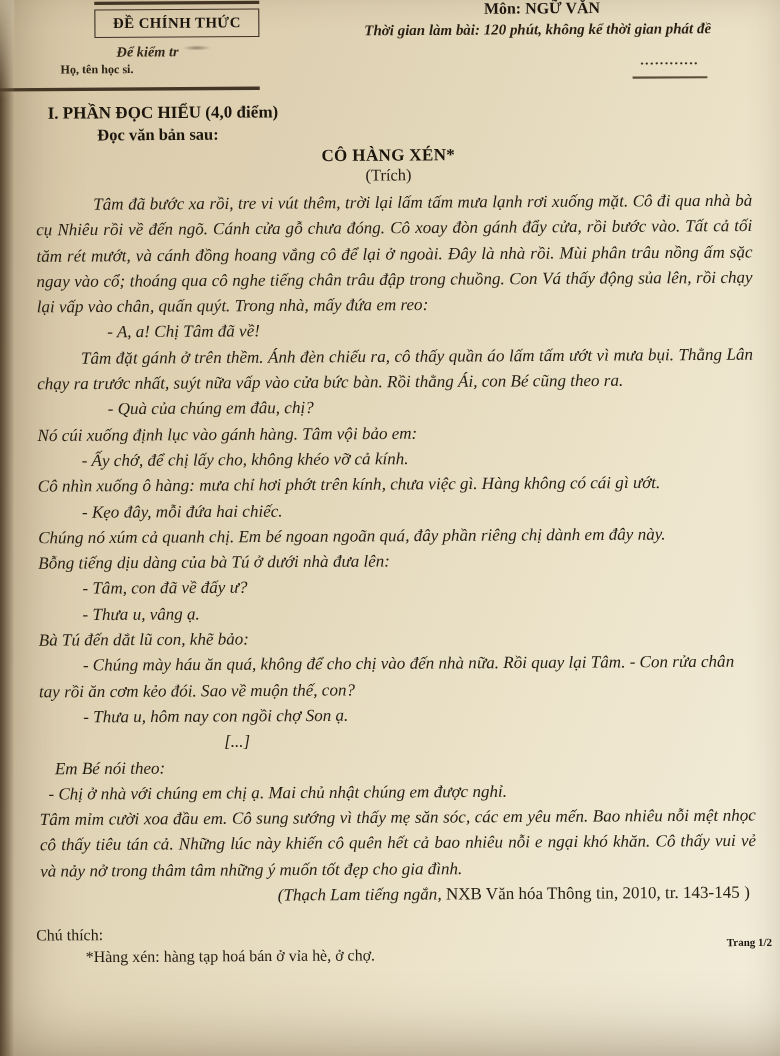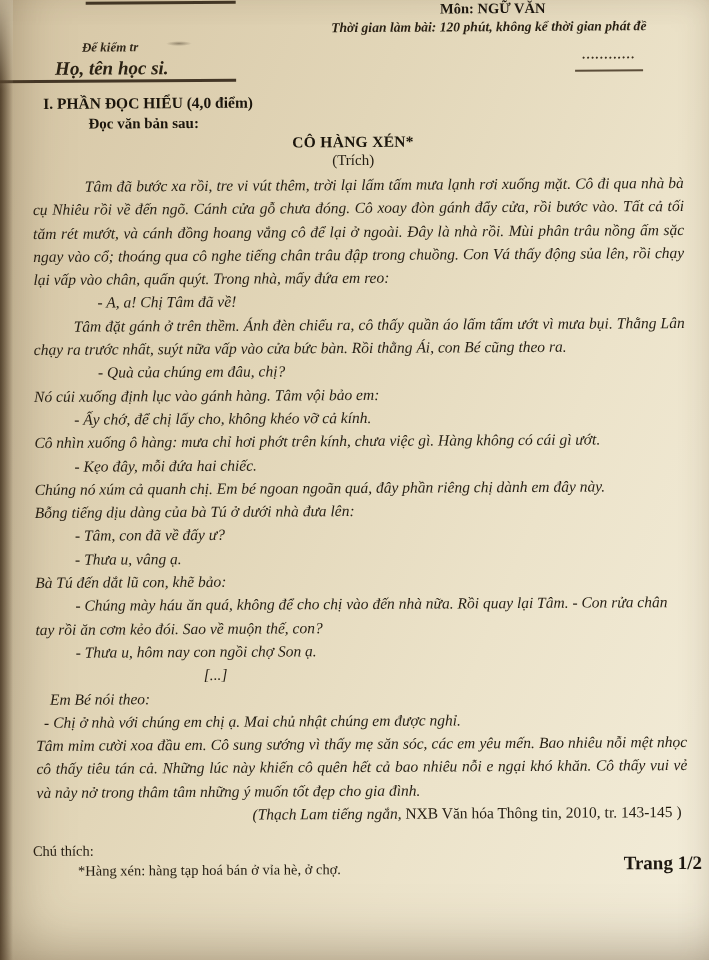--- a/index.html
+++ b/index.html
@@ -33,24 +33,24 @@
   
   .header{position:relative;height:88px;}
   .rule{position:absolute;background:#433626;}
   .rule-top{left:88px;top:0;width:150px;height:2.5px;}
   .badge-box{
     position:absolute;left:88px;top:7px;width:148px;height:24px;
     border:1.6px solid #3d3226;
     display:flex;align-items:center;justify-content:center;
     font-weight:bold;font-size:13.5px;letter-spacing:.4px;color:#1d1710;
   }
-  .frag{position:absolute;left:84px;top:38px;font-weight:bold;font-style:italic;font-size:13px;color:#32281a;}
+  .frag{position:absolute;left:108px;top:38px;font-weight:bold;font-style:italic;font-size:13px;color:#32281a;}
   .frag-smudge{position:absolute;left:168px;top:40px;width:26px;height:5px;
     background:radial-gradient(ellipse at center,rgba(60,48,32,.45),rgba(60,48,32,0) 70%);}
-  .name-label{position:absolute;left:57px;top:56px;font-weight:bold;font-style:italic;font-size:19px;color:#2b2214;}
+  .name-label{position:absolute;left:57px;top:56px;font-weight:bold;font-size:11px;color:#2b2214;}
   .rule-left-bottom{left:-12px;top:78px;width:250px;height:2.5px;}
   .subject{position:absolute;left:300px;top:1px;width:390px;text-align:center;font-weight:bold;font-size:14.5px;color:#1d1710;}
   .time{position:absolute;left:283px;top:20px;width:416px;text-align:center;font-weight:bold;font-style:italic;font-size:13.6px;color:#281f12;}
   .dots{position:absolute;left:584px;top:48px;font-size:13px;font-weight:bold;letter-spacing:1.2px;color:#3a2f1f;}
   .dots-rule{left:577px;top:71px;width:68px;height:2px;background:#5c4e3a;}
   
   .sec-heading{margin:5px 0 0 45px;font-weight:bold;font-size:15.5px;color:#1b150c;}
   .sec-instruction{margin:3px 0 0 90px;font-weight:bold;font-size:15px;color:#1b150c;}
   .passage-title{margin-top:2px;text-align:center;font-weight:bold;font-size:15.5px;letter-spacing:.3px;color:#1b150c;}
   .passage-subtitle{margin-top:1px;text-align:center;font-size:15px;color:#241d12;}
@@ -66,30 +66,33 @@
   .ind14{text-indent:14px;}
   .d64{text-indent:64px;text-align:left;}
   .d40{text-indent:40px;text-align:left;}
   .d8{text-indent:8px;text-align:left;}
   .ell{text-indent:168px;text-align:left;}
   .source-line{margin:0;text-align:right;padding-right:6px;font-style:italic;}
   .source-rest{font-style:normal;}
   
   .footnote{margin:16px 0 0 30px;font-style:normal;font-size:14.5px;color:#241d12;}
   .footnote .note{margin-left:45px;margin-top:3px;}
-  .page-num{position:absolute;right:10px;top:854px;font-weight:bold;font-size:19px;color:#1d1710;margin-left:38px;}
+  .page-num{position:absolute;right:10px;top:854px;font-weight:bold;font-size:10px;color:#1d1710;margin-left:38px;}
 </style>
 </head>
 <body>
 
 <div class="scan">
   <div class="content">
 
     <div class="header">
       <div class="rule rule-top"></div>
+      <div class="badge-box">
+        <span>ĐỀ CHÍNH THỨC</span>
+      </div>
       <div class="frag">Để kiểm tr</div>
       <div class="frag-smudge"></div>
       <div class="name-label">Họ, tên học si.</div>
       <div class="rule rule-left-bottom"></div>
       <div class="subject">Môn: NGỮ VĂN</div>
       <div class="time">Thời gian làm bài: 120 phút, không kể thời gian phát đề</div>
       <div class="dots">............</div>
       <div class="rule dots-rule"></div>
     </div>
 

